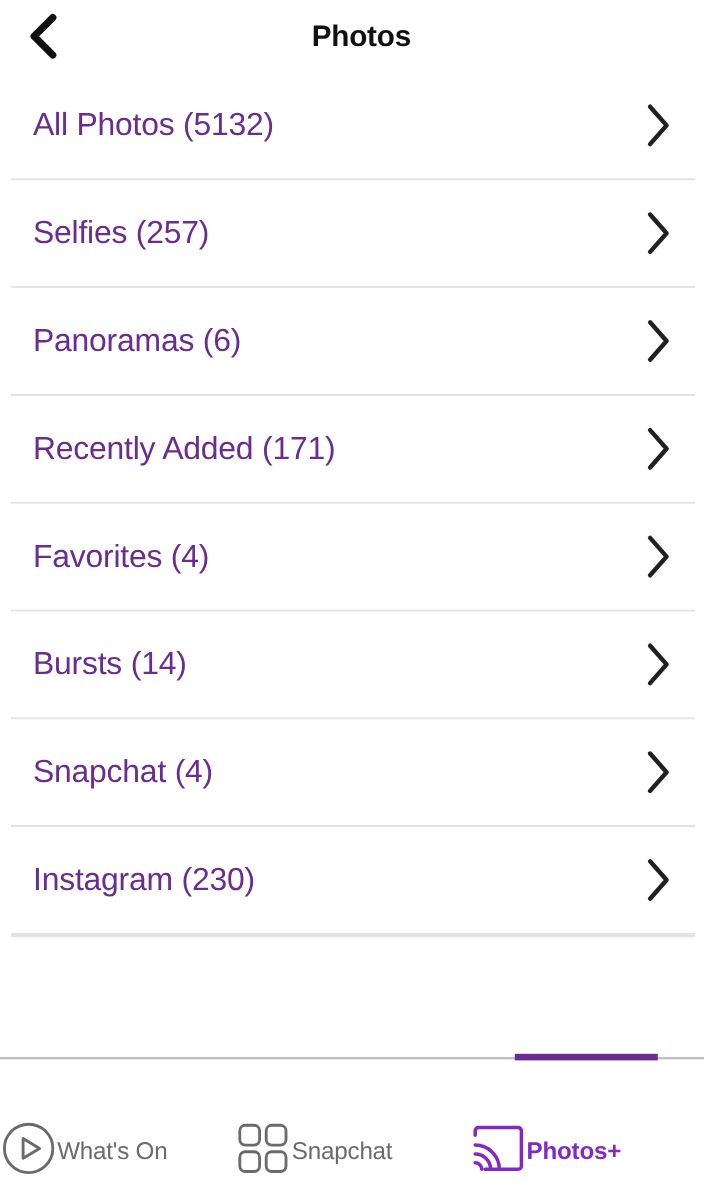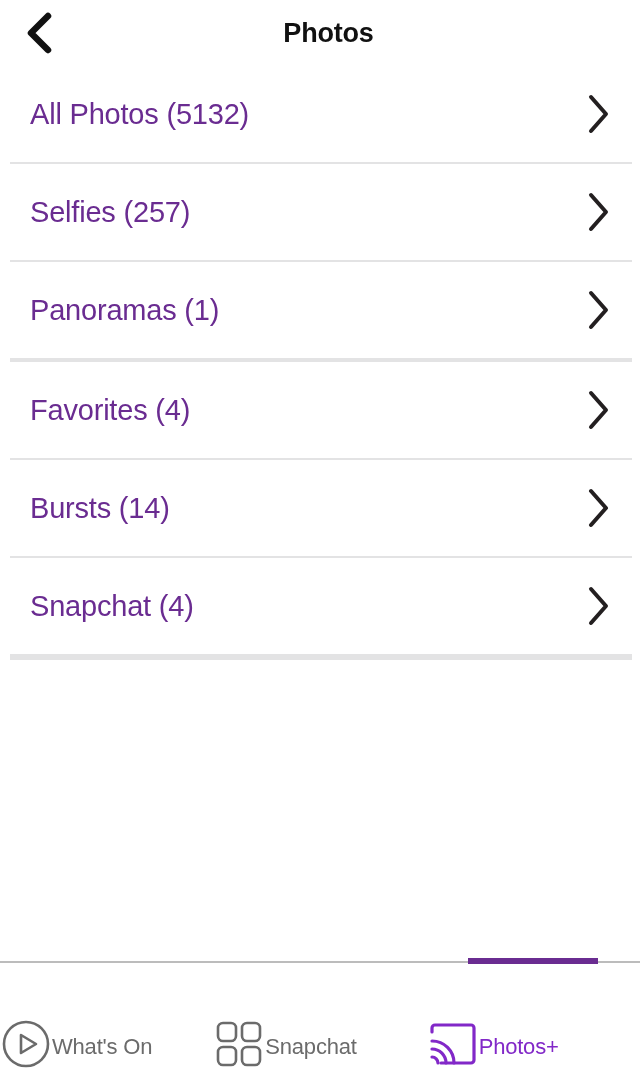--- a/index.html
+++ b/index.html
@@ -108,21 +108,21 @@
   .tab-icon svg { display:block; }
   .tab-label {
     margin-top:7px;
     font-size:22px;
     color:#6b6b6b;
     letter-spacing:-0.2px;
     white-space:nowrap;
   }
   .tab.active .tab-label {
     color:#8228C8;
-    font-weight:normal;
+    font-weight:bold;
   }
   .tab-indicator {
     position:absolute;
     top:-5px;
     left:50%;
     transform:translateX(-50%);
     width:130px;
     height:6px;
     background:#6A2C91;
     display:none;
@@ -161,29 +161,37 @@
       <span class="row-label">Selfies (257)</span>
       <span class="row-chevron">
         <svg width="26" height="42" viewBox="0 0 26 42" fill="none" xmlns="http://www.w3.org/2000/svg">
           <path d="M6 4 L21 21 L6 38" stroke="#231f20" stroke-width="4" stroke-linecap="round" stroke-linejoin="round" fill="none"></path>
         </svg>
       </span>
     </div>
     <div class="divider"></div>
 
     <div class="row">
-      <span class="row-label">Panoramas (1)</span>
-      <span class="row-chevron">
-        <svg width="26" height="42" viewBox="0 0 26 42" fill="none" xmlns="http://www.w3.org/2000/svg">
-          <path d="M6 4 L21 21 L6 38" stroke="#231f20" stroke-width="4" stroke-linecap="round" stroke-linejoin="round" fill="none"></path>
-        </svg>
-      </span>
-    </div>
-    <div class="divider"></div>
-
+      <span class="row-label">Panoramas (6)</span>
+      <span class="row-chevron">
+        <svg width="26" height="42" viewBox="0 0 26 42" fill="none" xmlns="http://www.w3.org/2000/svg">
+          <path d="M6 4 L21 21 L6 38" stroke="#231f20" stroke-width="4" stroke-linecap="round" stroke-linejoin="round" fill="none"></path>
+        </svg>
+      </span>
+    </div>
+    <div class="divider"></div>
+
+    <div class="row">
+      <span class="row-label">Recently Added (171)</span>
+      <span class="row-chevron">
+        <svg width="26" height="42" viewBox="0 0 26 42" fill="none" xmlns="http://www.w3.org/2000/svg">
+          <path d="M6 4 L21 21 L6 38" stroke="#231f20" stroke-width="4" stroke-linecap="round" stroke-linejoin="round" fill="none"></path>
+        </svg>
+      </span>
+    </div>
     <div class="divider"></div>
 
     <div class="row">
       <span class="row-label">Favorites (4)</span>
       <span class="row-chevron">
         <svg width="26" height="42" viewBox="0 0 26 42" fill="none" xmlns="http://www.w3.org/2000/svg">
           <path d="M6 4 L21 21 L6 38" stroke="#231f20" stroke-width="4" stroke-linecap="round" stroke-linejoin="round" fill="none"></path>
         </svg>
       </span>
     </div>
@@ -202,20 +210,28 @@
     <div class="row">
       <span class="row-label">Snapchat (4)</span>
       <span class="row-chevron">
         <svg width="26" height="42" viewBox="0 0 26 42" fill="none" xmlns="http://www.w3.org/2000/svg">
           <path d="M6 4 L21 21 L6 38" stroke="#231f20" stroke-width="4" stroke-linecap="round" stroke-linejoin="round" fill="none"></path>
         </svg>
       </span>
     </div>
     <div class="divider"></div>
 
+    <div class="row">
+      <span class="row-label">Instagram (230)</span>
+      <span class="row-chevron">
+        <svg width="26" height="42" viewBox="0 0 26 42" fill="none" xmlns="http://www.w3.org/2000/svg">
+          <path d="M6 4 L21 21 L6 38" stroke="#231f20" stroke-width="4" stroke-linecap="round" stroke-linejoin="round" fill="none"></path>
+        </svg>
+      </span>
+    </div>
     <div class="divider"></div>
 
     <div class="divider"></div>
 
   </div>
 
   <div class="tabbar">
 
     <div class="tab">
 

